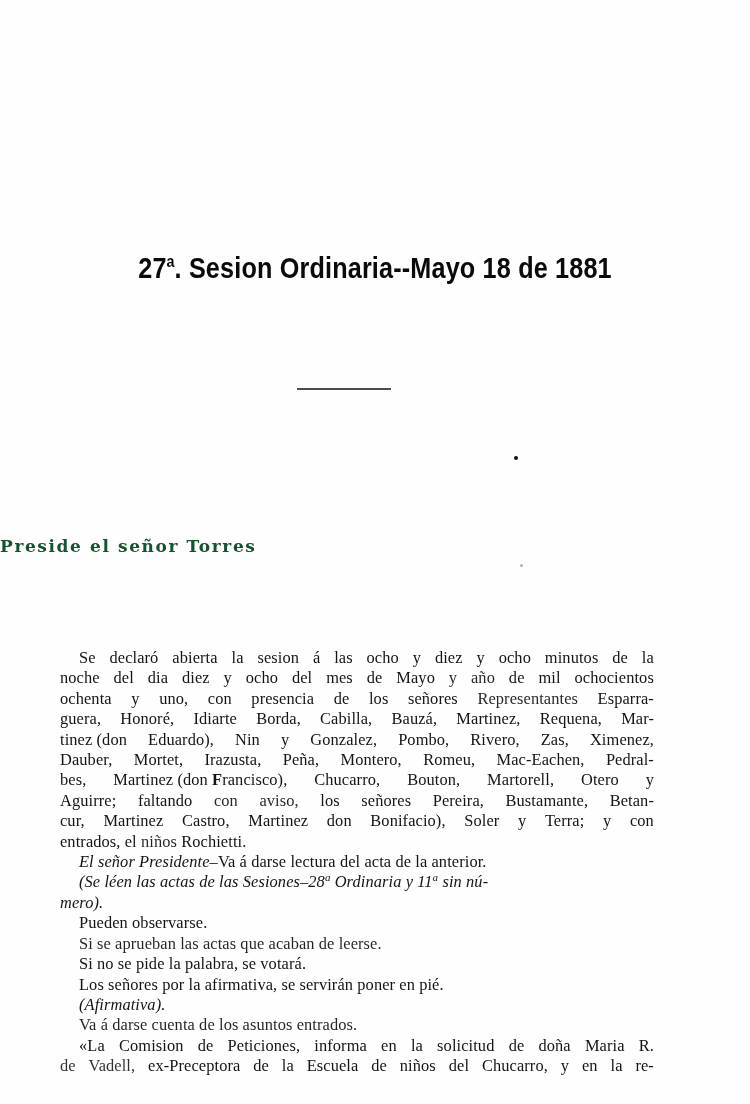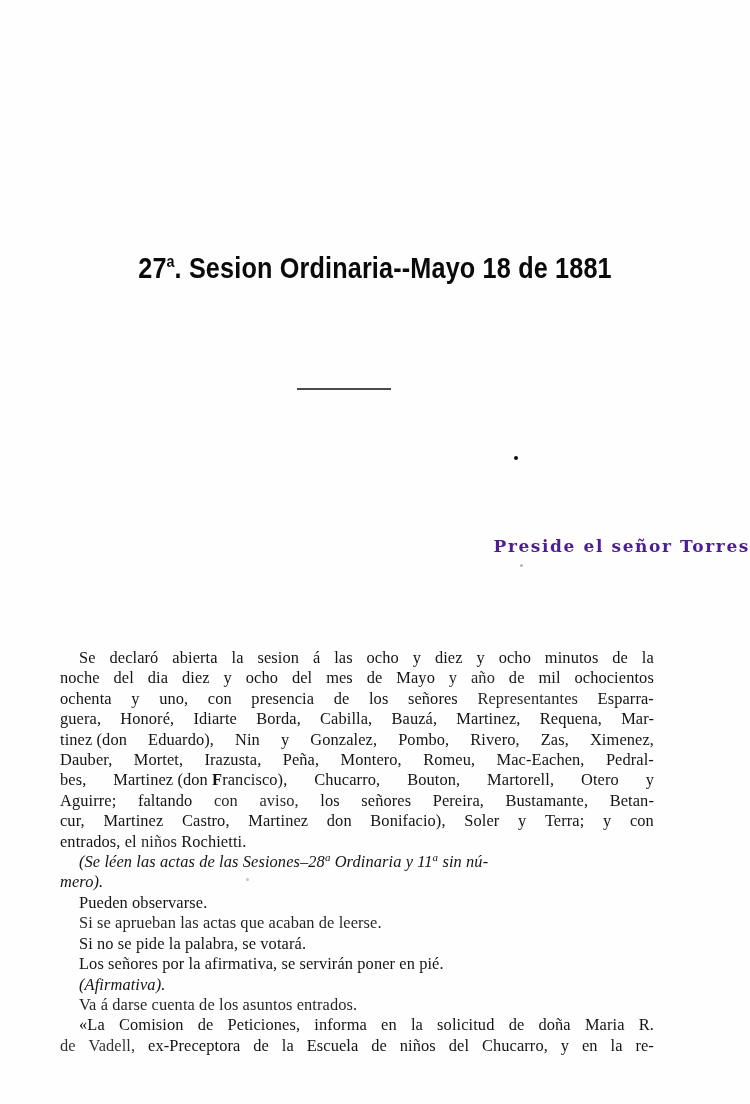--- a/index.html
+++ b/index.html
@@ -84,26 +84,26 @@
     height: 3px;
     opacity: 0.25;
   }
 
   
   .presider {
     position: absolute;
     top: 536px;
     left: 0;
     width: 750px;
-    text-align: right;
+    text-align: left;
     font-family: "DejaVu Serif", "Liberation Serif", serif;
     font-weight: 700;
     font-size: 17px;
     letter-spacing: 1.6px;
-    color: #4c1d95;
+    color: #14532d;
     white-space: nowrap;
   }
 
   
   .body-block {
     position: absolute;
     top: 648px;
     left: 60px;
     width: 594px;
     font-family: "Liberation Serif", "DejaVu Serif", serif;
@@ -280,20 +280,21 @@
       <span class="w">con</span>
     </div>
 
     <div class="line">
       <span>entrados,</span>
       <span>el</span>
       <span class="fade-1">niños</span>
       <span>Rochietti.</span>
     </div>
 
+    <div class="line indent"><span class="it">El señor Presidente</span><span>–</span><span>Va á darse lectura del acta de la anterior.</span></div>
 
     <div class="line indent"><span class="it">(Se léen las actas de las Sesiones–28</span><span class="it sup">a</span><span class="it"> Ordinaria y 11</span><span class="it sup">a</span><span class="it"> sin nú-</span></div>
 
     <div class="line"><span class="it">mero).</span></div>
 
     <div class="line indent"><span>Pueden observarse.</span></div>
 
     <div class="line indent fade-1"><span>Si se aprueban las actas que acaban de leerse.</span></div>
 
     <div class="line indent"><span>Si no se pide la palabra, se votará.</span></div>

